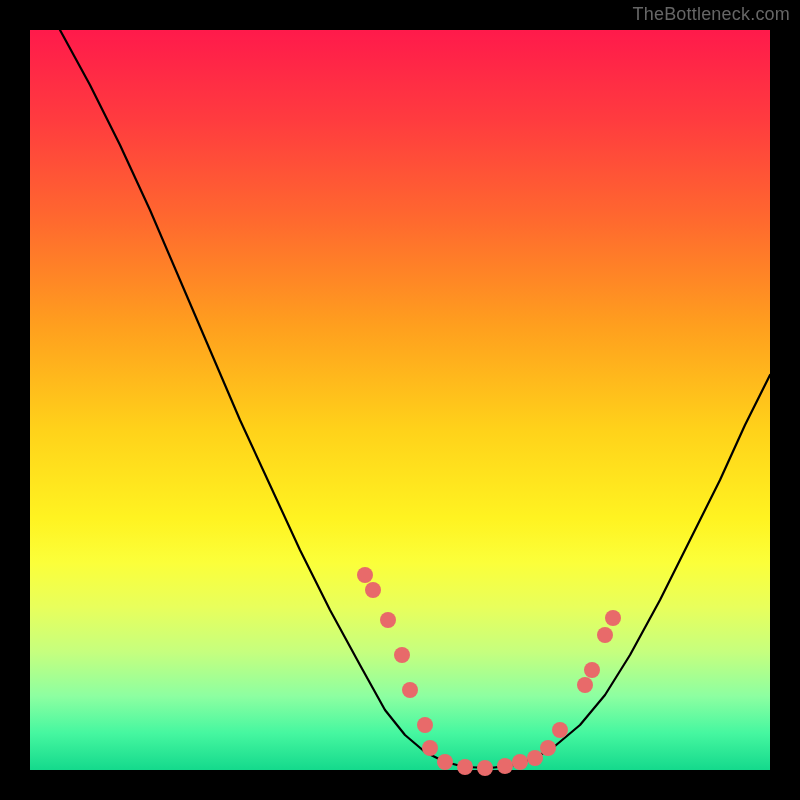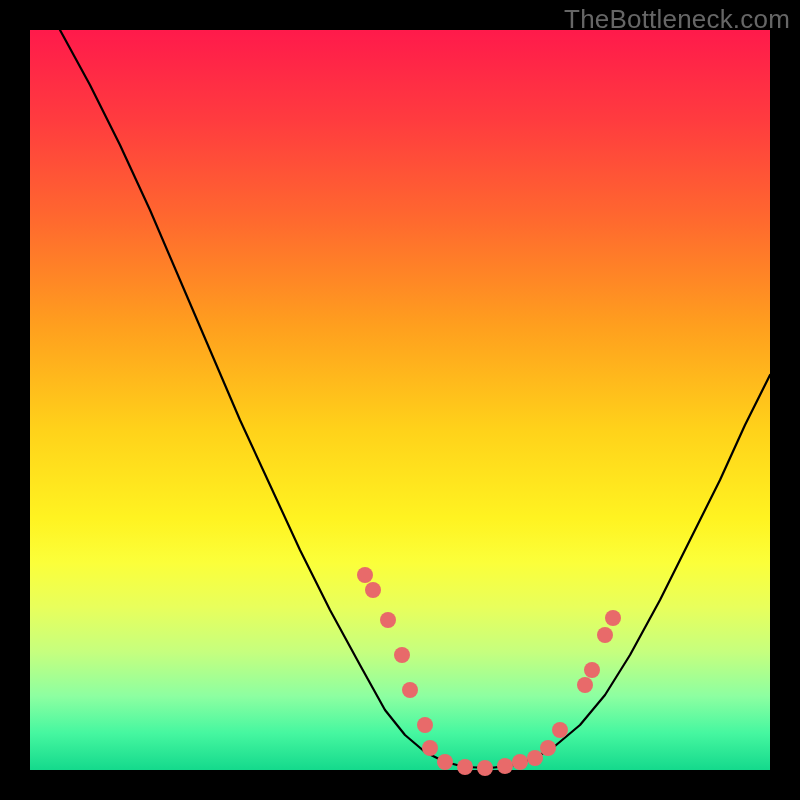--- a/index.html
+++ b/index.html
@@ -38,21 +38,21 @@
       #8dffa1 90%,
       #46f7a0 95%,
       #14d98c 100%
     );
   }
   .attribution {
     position: absolute;
     top: 4px;
     right: 10px;
     color: #666;
-    font-size: 26px;
+    font-size: 18px;
     letter-spacing: 0.2px;
     font-weight: 500;
   }
   svg.curve {
     position: absolute;
     left: 0;
     top: 0;
     width: 740px;
     height: 740px;
     overflow: visible;

